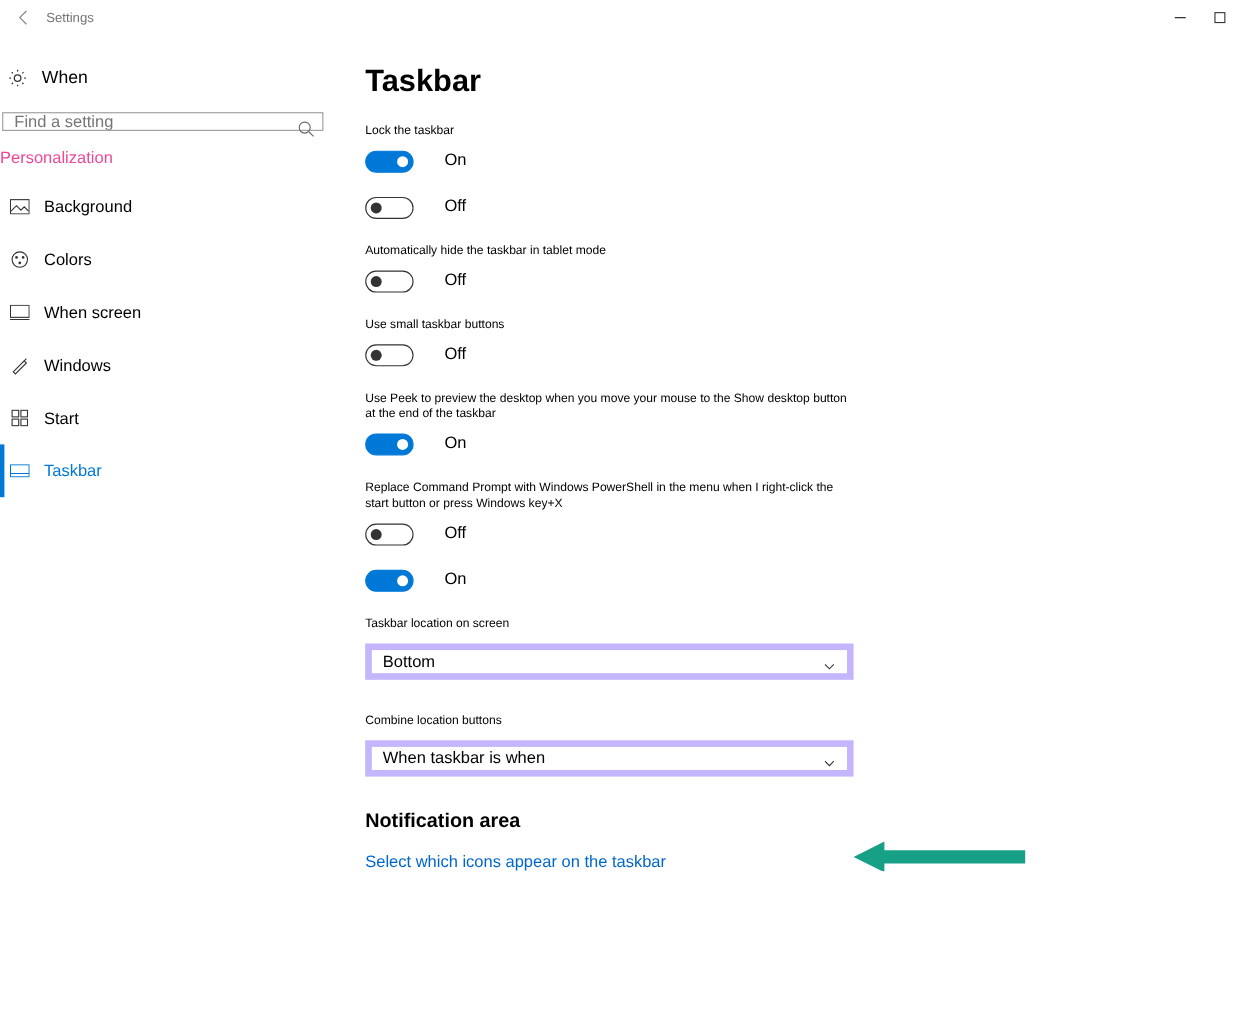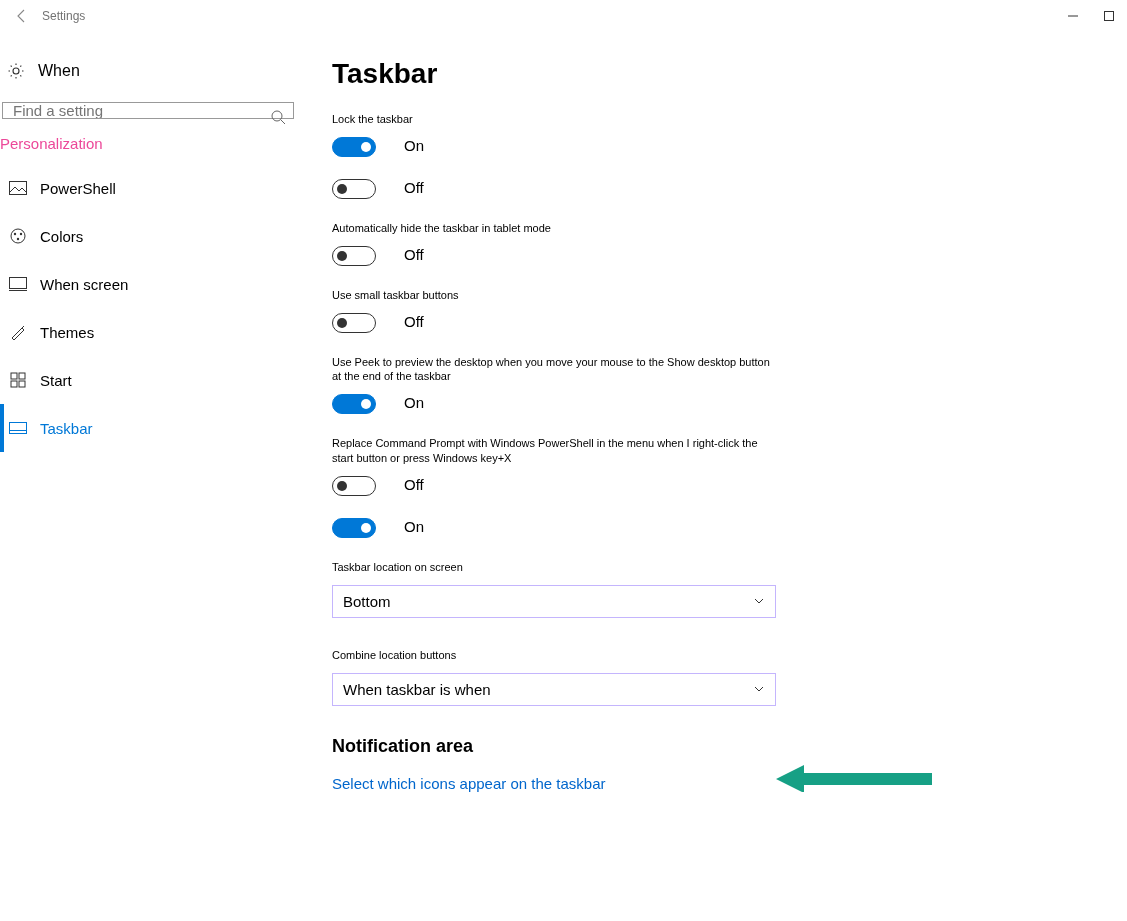--- a/index.html
+++ b/index.html
@@ -31,21 +31,21 @@
   .field-label { font-size:11px; margin:16px 0 10px 0; max-width:440px; line-height:1.35;}
   .state-text { font-size:15px;}
 
   .toggle-row { display:flex; margin-bottom:22px;gap:16px;}
   .toggle { width:44px; height:20px; border-radius:10px; position:relative; border:1px solid #333; background:#fff;}
   .toggle .knob { width:10px; height:10px; border-radius:50%; background:#333; position:absolute; top:4px; left:4px;}
   .toggle.on { background:#0078D7; border-color:#0078D7;}
   .toggle.on .knob { background:#fff; left:auto; right:4px;}
   .toggle-row .state-text { margin-left:12px;}
 
-  .select { border:1px solid #c4b5fd; width:444px; height:33px; padding:0 34px 0 10px; font-size:15px; display:flex; align-items:center; position:relative; cursor:pointer;}
+  .select { border:6px solid #c4b5fd; width:444px; height:33px; padding:0 34px 0 10px; font-size:15px; display:flex; align-items:center; position:relative; cursor:pointer;}
   .select .chev { position:absolute; right:10px; top:9px;}
   .select-wrap { margin:6px 0 30px 0;}
 
   h2.sec { font-weight:600; font-size:18px; margin:30px 0 18px 0;}
   a.link { color:#0066CC; text-decoration:none; font-size:15px;text-align:right;}
 
   .arrow-annot { position:absolute; }
   svg { display:block;}
   .content-wrap { position:relative; }
 </style>
@@ -98,21 +98,21 @@
     <div class="cat">Personalization</div>
 
     <div class="nav-item">
       <span class="mark"></span>
       <span class="icon">
           <svg width="18" height="14" viewBox="0 0 18 14">
             <rect x="0.5" y="0.5" width="17" height="13" stroke="#333" fill="none"></rect>
             <path d="M1 11 L6 6 L10 10 L13 7 L17 11" stroke="#333" fill="none"></path>
           </svg>
         </span>
-      <span class="txt">PowerShell</span>
+      <span class="txt">Background</span>
     </div>
 
     <div class="nav-item">
       <span class="mark"></span>
       <span class="icon">
           <svg width="18" height="18" viewBox="0 0 18 18">
             <circle cx="9" cy="9" r="7" stroke="#333" fill="none"></circle>
             <circle cx="6" cy="7" r="1.2" fill="#333"></circle>
             <circle cx="12" cy="7" r="1.2" fill="#333"></circle>
             <circle cx="9" cy="12" r="1.2" fill="#333"></circle>
@@ -133,21 +133,21 @@
     </div>
 
     <div class="nav-item">
       <span class="mark"></span>
       <span class="icon">
           <svg width="18" height="18" viewBox="0 0 18 18">
             <path d="M3 15 L13 5 L15 7 L5 17z" stroke="#333" fill="none"></path>
             <path d="M13 5 L15 3" stroke="#333"></path>
           </svg>
         </span>
-      <span class="txt">Themes</span>
+      <span class="txt">Windows</span>
     </div>
 
     <div class="nav-item">
       <span class="mark"></span>
       <span class="icon">
           <svg width="16" height="16" viewBox="0 0 16 16">
             <rect x="1" y="1" width="6" height="6" stroke="#333" fill="none"></rect>
             <rect x="9" y="1" width="6" height="6" stroke="#333" fill="none"></rect>
             <rect x="1" y="9" width="6" height="6" stroke="#333" fill="none"></rect>
             <rect x="9" y="9" width="6" height="6" stroke="#333" fill="none"></rect>

